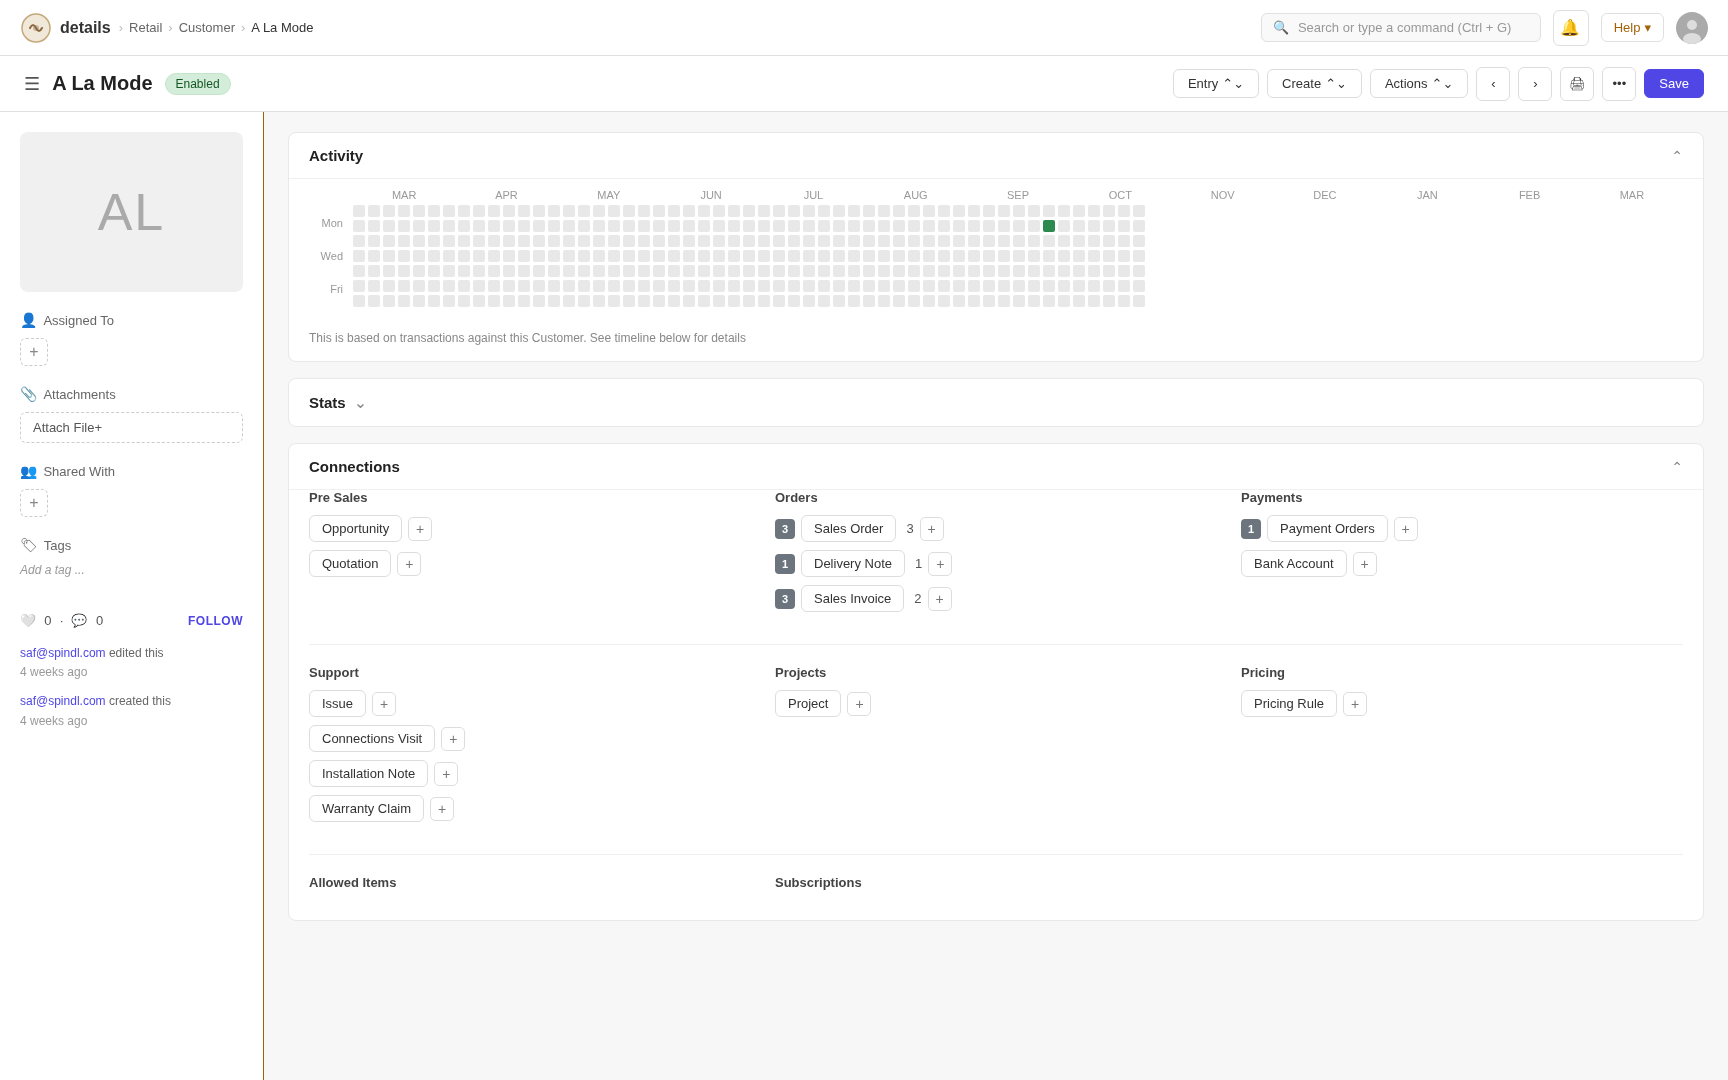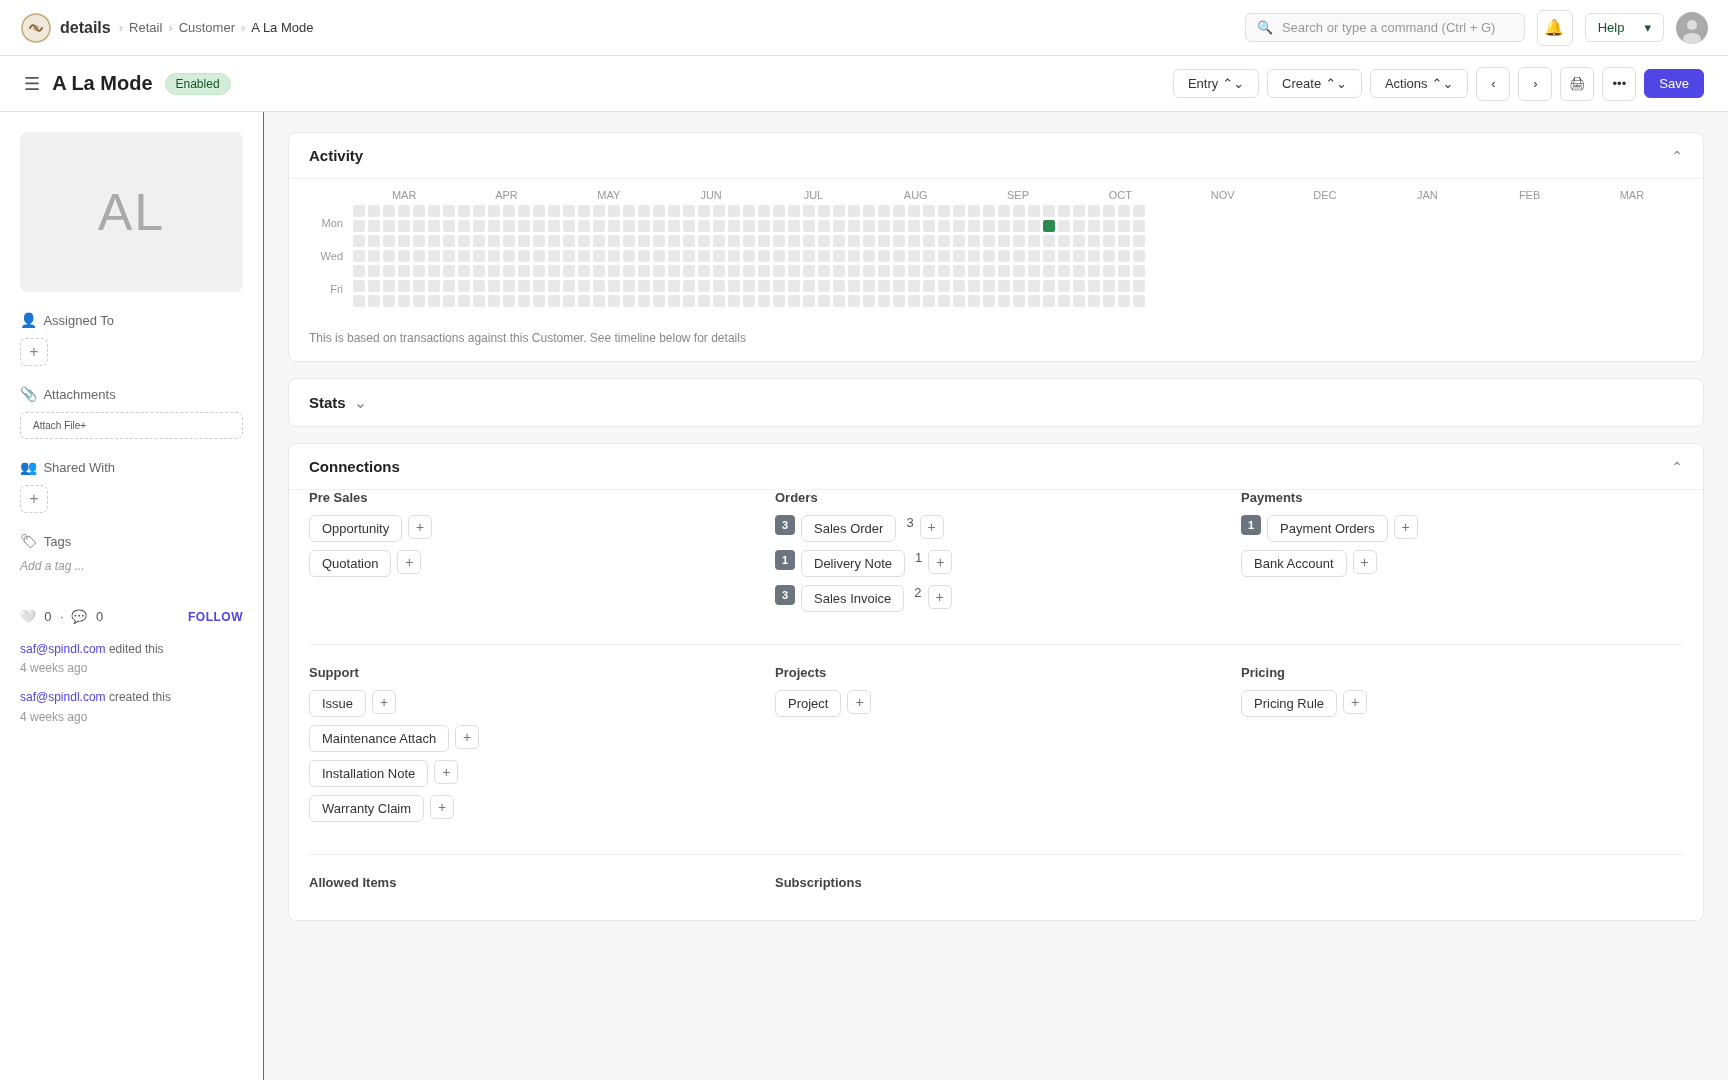--- a/index.html
+++ b/index.html
@@ -24,23 +24,23 @@
       border: 1px solid #e0e0e0; border-radius: 6px;
       padding: 6px 12px; background: #f9f9f9; width: 280px; cursor: pointer;
     }
     .search-bar span { color: #999; font-size: 13px; }
     .nav-icon-btn {
       width: 36px; height: 36px; border-radius: 6px; border: 1px solid #e0e0e0;
       background: #fff; cursor: pointer; display: flex; align-items: center; justify-content: center;
       font-size: 16px; color: #555;
     }
     .help-btn {
-      display: flex; align-items: center; gap: 20px; padding: 6px 12px;
+      display: flex; align-items: center; gap: 4px; padding: 6px 12px;
       border: 1px solid #e0e0e0; border-radius: 6px; background: #fff; cursor: pointer;
-      font-size: 13px; color: #14532d;
+      font-size: 13px; color: #a16207;
     }
     .avatar {
       width: 32px; height: 32px; border-radius: 50%; background: #ccc;
       cursor: pointer; overflow: hidden; display: flex; align-items: center; justify-content: center;
     }
 
     
     .page-header {
       display: flex; align-items: center; justify-content: space-between;
       background: #fff; border-bottom: 1px solid #e0e0e0;
@@ -88,21 +88,21 @@
     }
     .sidebar-section-label .icon { font-size: 14px; }
     .add-btn {
       width: 28px; height: 28px; border-radius: 6px; border: 1px dashed #ccc;
       background: #fff; cursor: pointer; display: flex; align-items: center; justify-content: center;
       font-size: 16px; color: #888;
     }
     .attach-file-btn {
       display: flex; align-items: center; justify-content: flex-start;
       width: 100%; padding: 7px 12px; border: 1px dashed #ccc;
-      border-radius: 6px; background: #fff; cursor: pointer; font-size: 10px; color: #555;
+      border-radius: 6px; background: #fff; cursor: pointer; font-size: 13px; color: #555;
     }
 
     .tags-label { font-size: 12px; color: #999; font-style: italic; margin-top: 4px; }
 
     .like-comment-row {
       display: flex; align-items: center; gap: 8px;
       margin-bottom: 16px; font-size: 13px; color: #555;
     }
     .like-comment-row .follow-btn {
       margin-left: auto; font-size: 12px; font-weight: 600; color: #4f46e5;
@@ -139,21 +139,21 @@
       display: flex; align-items: center; gap: 8px;
       padding: 14px 20px; cursor: pointer;
     }
     .stats-title { font-size: 15px; font-weight: 600; color: #222; }
 
     
     .connections-section { padding: 0 20px 20px; }
     .conn-columns { display: grid; grid-template-columns: 1fr 1fr 1fr; gap: 24px; }
     .conn-group-title { font-size: 13px; font-weight: 600; color: #444; margin-bottom: 10px; }
     .conn-item {
-      display: flex; align-items: flex-start; gap: 6px;
+      display: flex; align-items: center; gap: 6px;
       margin-bottom: 8px;
     }
     .conn-label {
       padding: 5px 12px; border: 1px solid #ddd; border-radius: 6px;
       font-size: 13px; color: #333; background: #fff; white-space: nowrap;
     }
     .conn-count {
       background: #6c757d; color: #fff; font-size: 11px; font-weight: 600;
       width: 20px; height: 20px; border-radius: 4px;
       display: flex; align-items: center; justify-content: center;
@@ -810,21 +810,21 @@
 
         <div class="conn-columns" style="margin-top: 20px; margin-bottom: 24px;">
 
           <div>
             <div class="conn-group-title">Support</div>
             <div class="conn-item">
               <span class="conn-label">Issue</span>
               <button class="conn-add">+</button>
             </div>
             <div class="conn-item">
-              <span class="conn-label">Maintenance Attach</span>
+              <span class="conn-label">Connections Visit</span>
               <button class="conn-add">+</button>
             </div>
             <div class="conn-item">
               <span class="conn-label">Installation Note</span>
               <button class="conn-add">+</button>
             </div>
             <div class="conn-item">
               <span class="conn-label">Warranty Claim</span>
               <button class="conn-add">+</button>
             </div>

